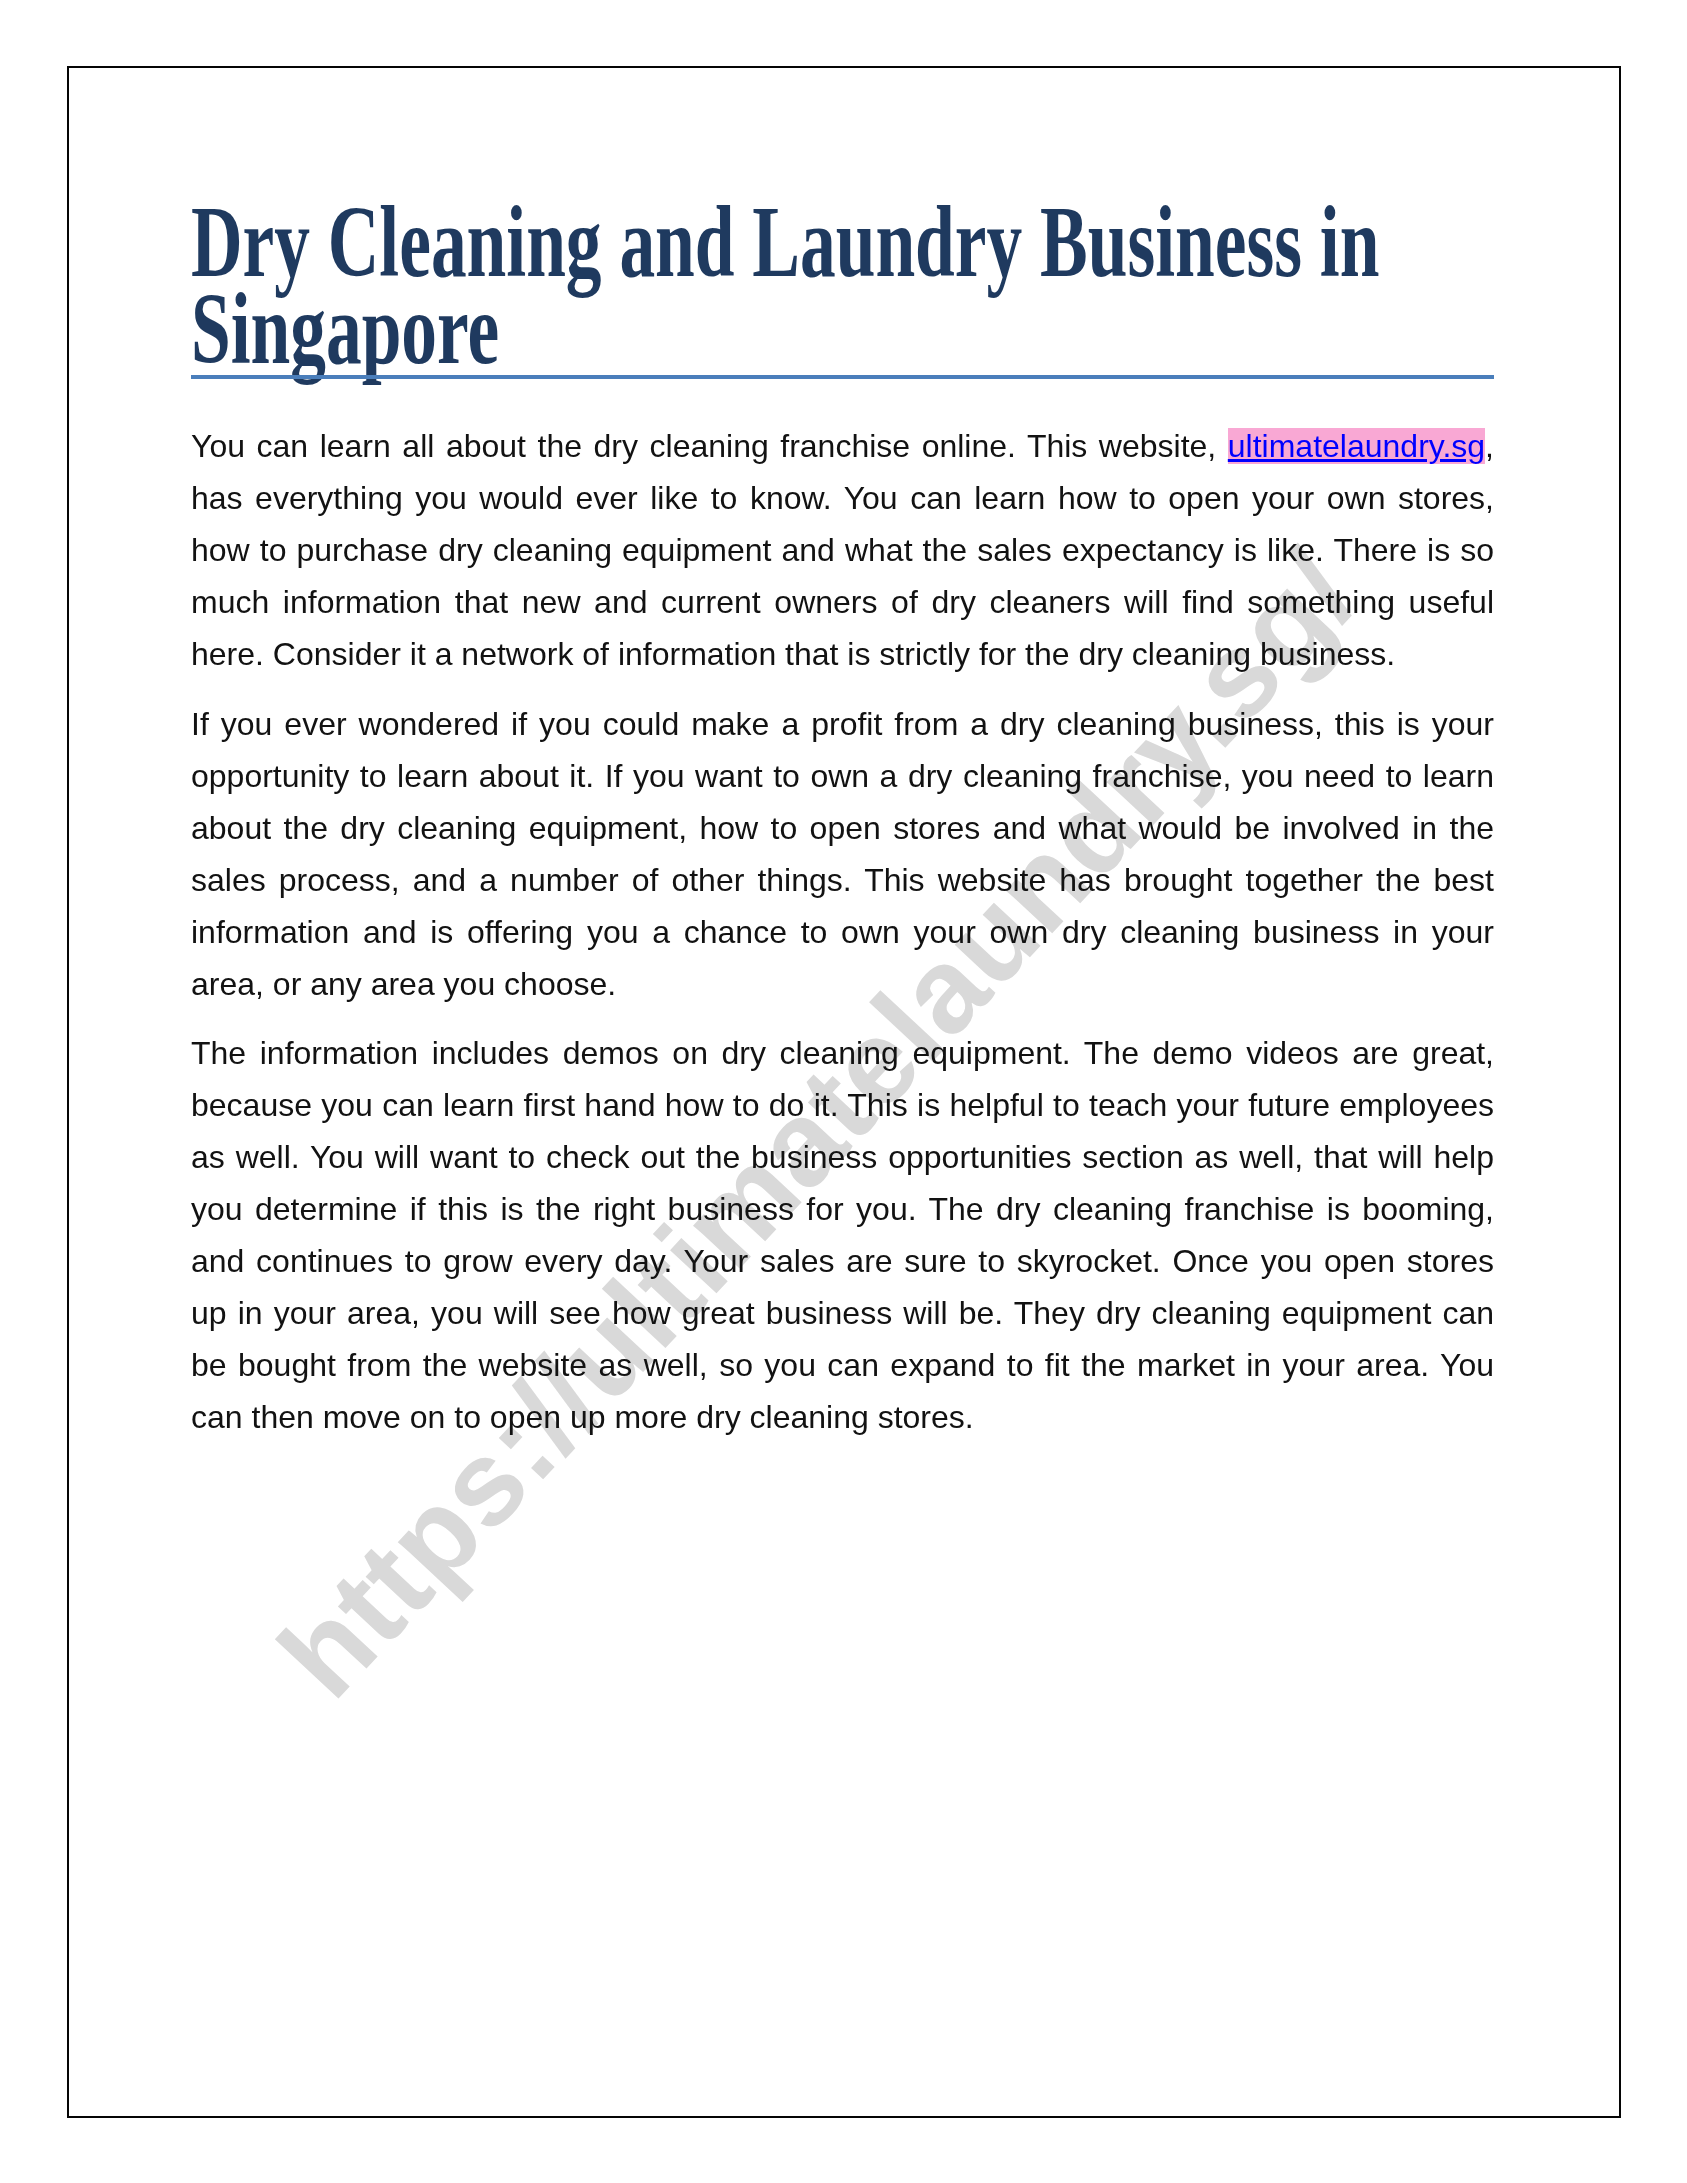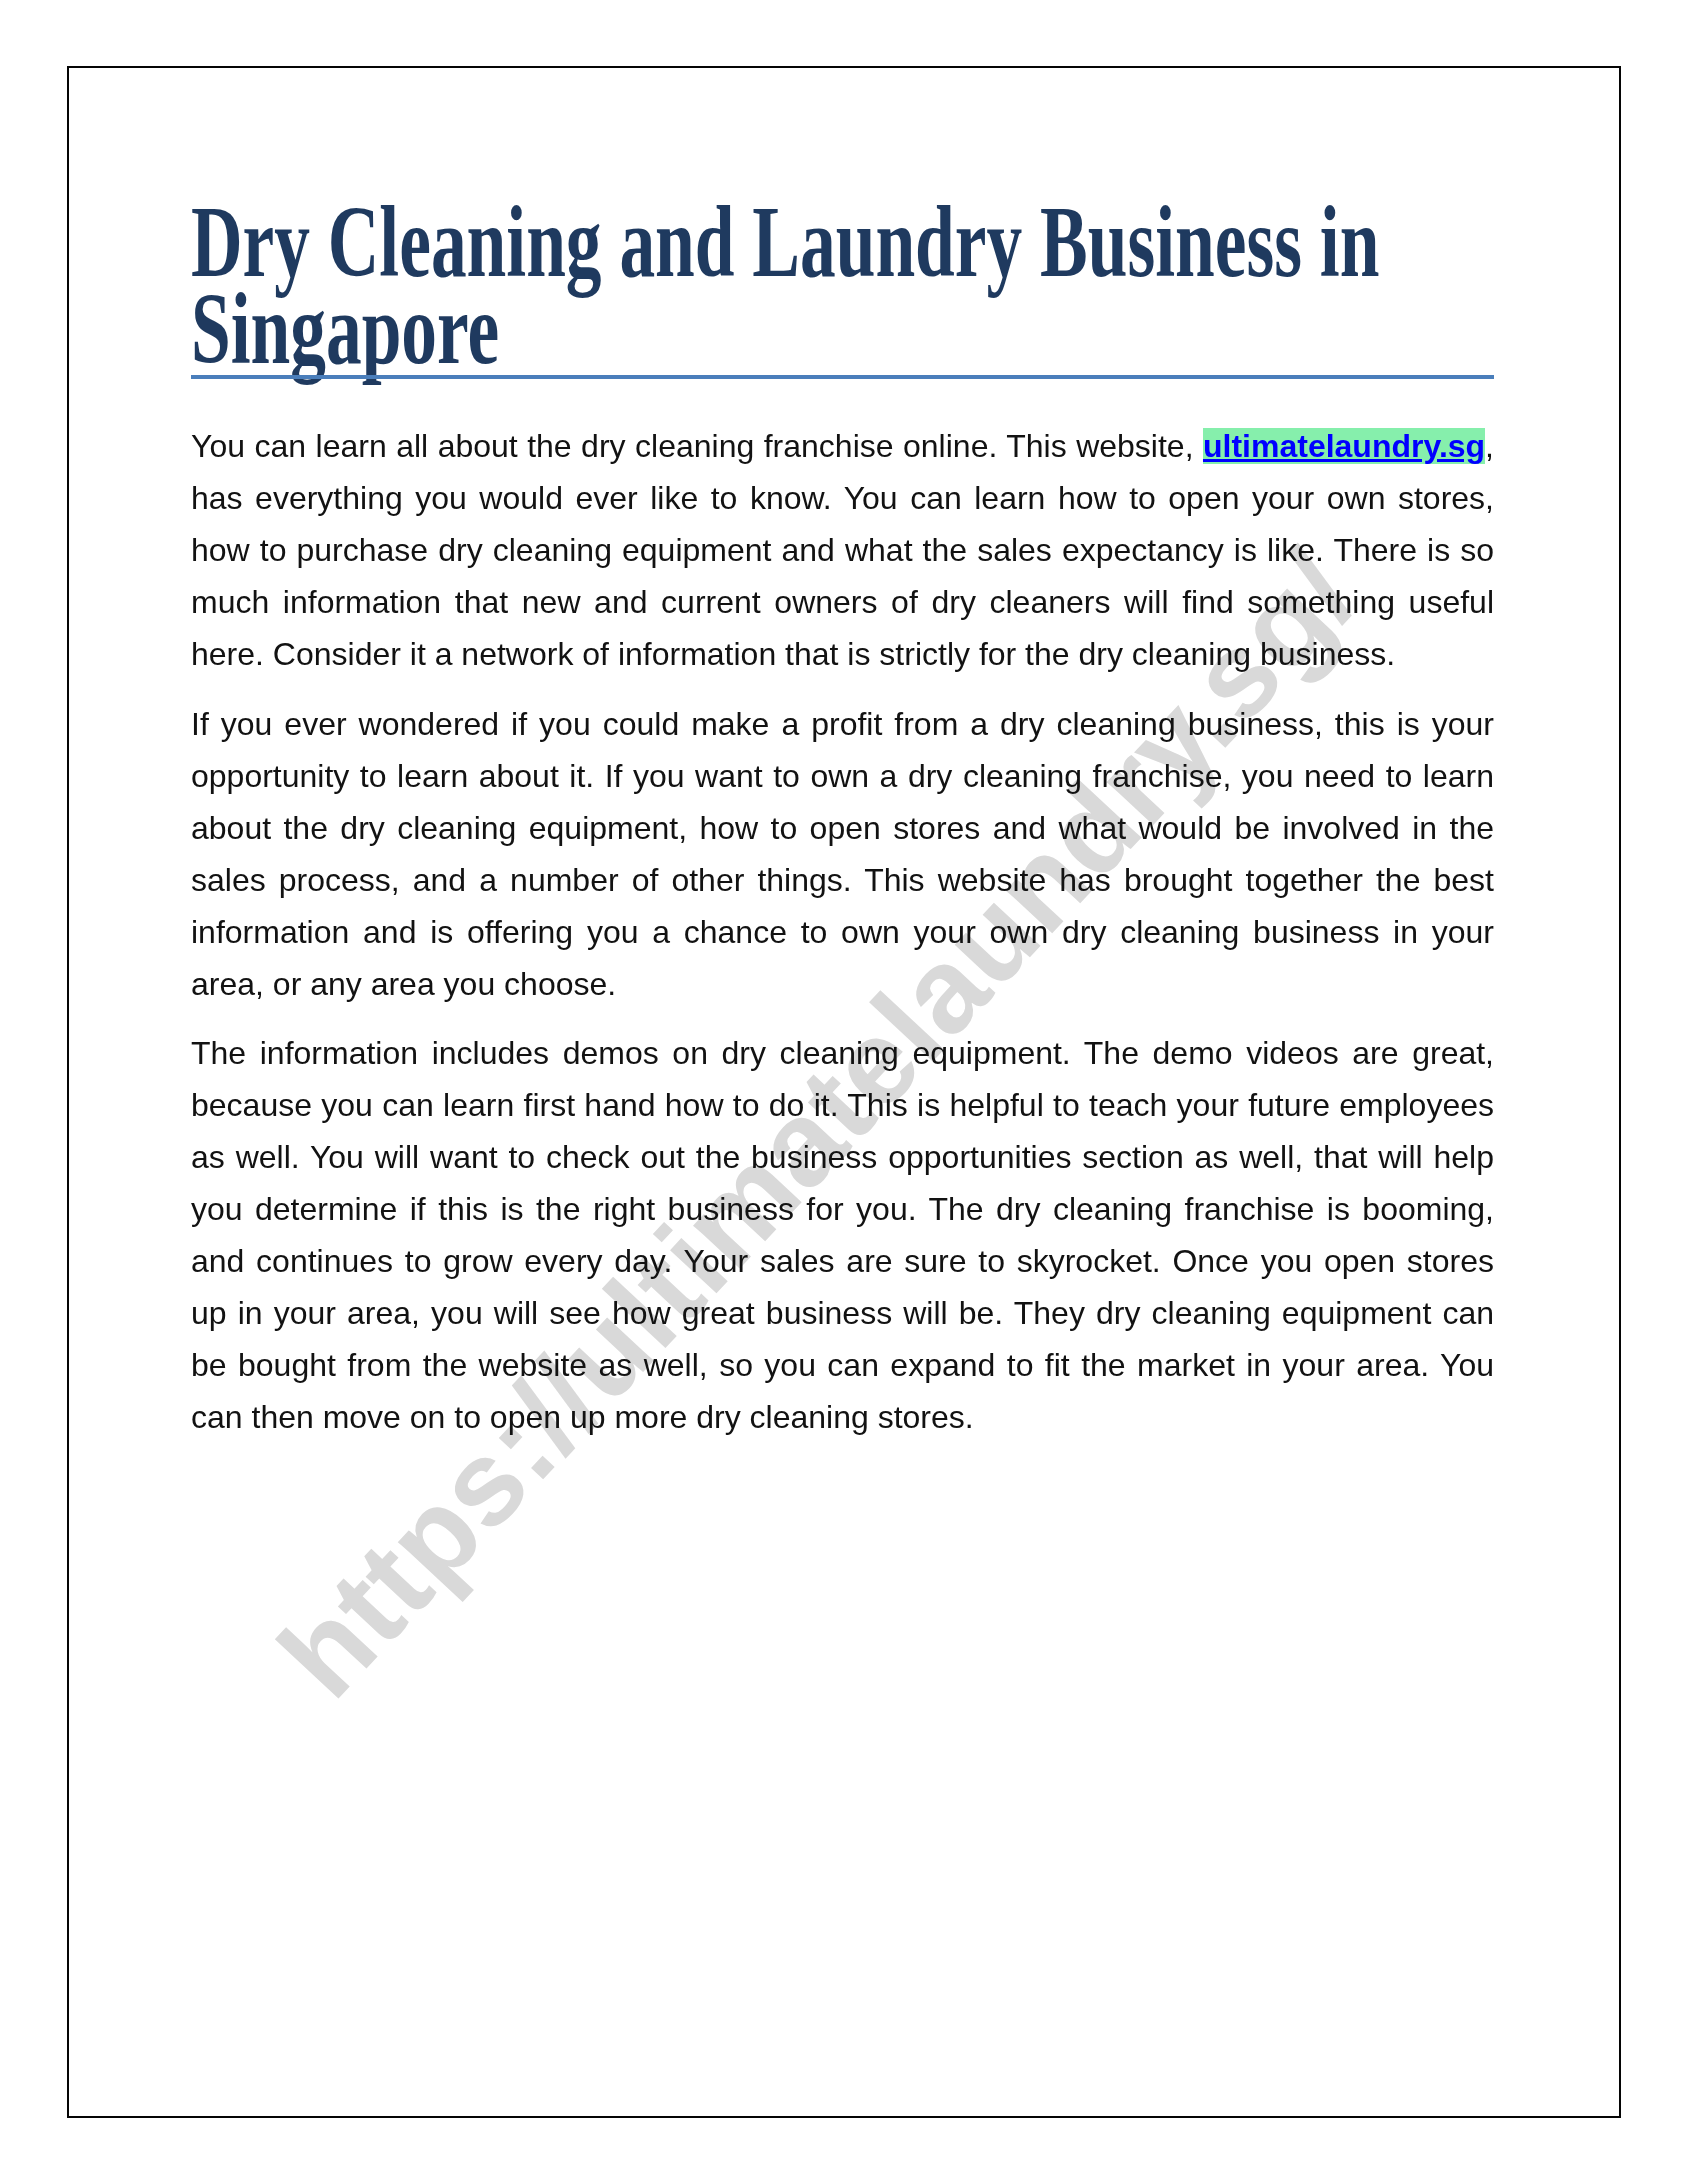--- a/index.html
+++ b/index.html
@@ -41,23 +41,23 @@
   }
   .article {
     position:absolute; left:0; top:420px;
     width:1303px;
     font-size:32px; line-height:52px;
     color:#121212;
     text-align:justify;
   }
   .article p { margin:0 0 17.5px 0; }
   .inline-link {
-    color:#0000ff; font-weight:bold;
+    color:#0000ff; font-weight:normal;
     text-decoration:underline;
-    background:#86efac;
+    background:#f9a8d4;
     cursor:pointer;
   }
   .url-break { overflow-wrap:anywhere; word-break:break-word; }
 </style>
 </head>
 <body>
 
 <div class="watermark">https://ultimatelaundry.sg/</div>
 
 <div class="page-border"></div>

